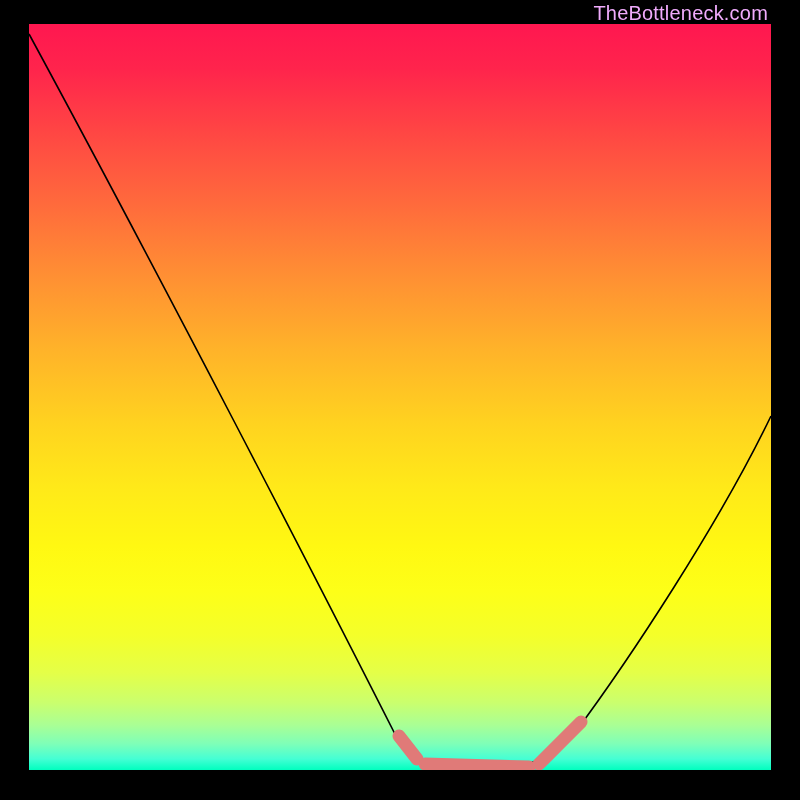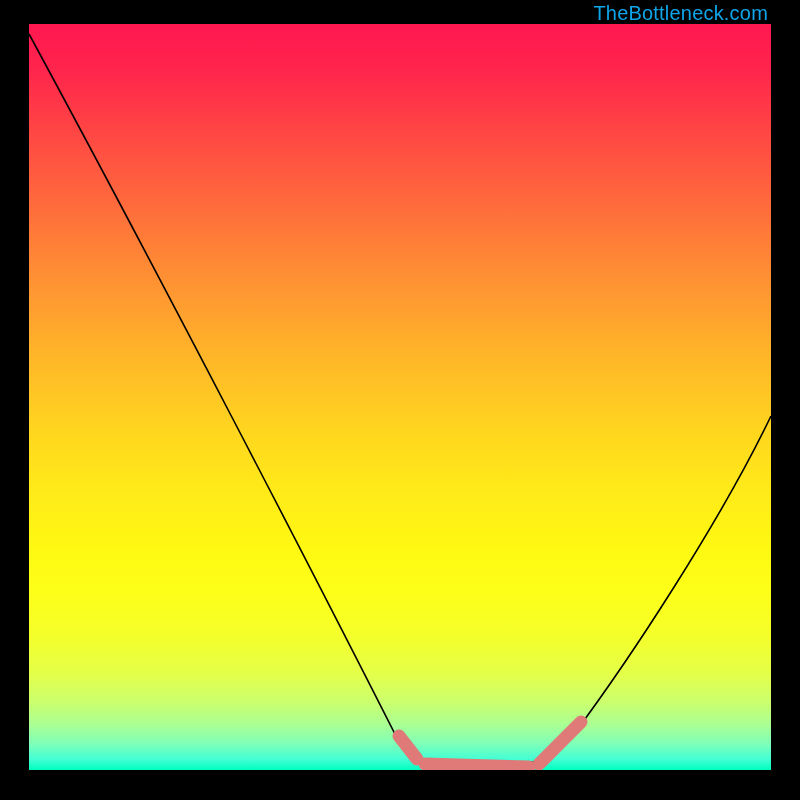--- a/index.html
+++ b/index.html
@@ -36,21 +36,21 @@
       #00ffbf 100%
     );
   }
   .watermark {
     position: absolute;
     top: 2px;
     right: 32px;
     font-family: Arial, Helvetica, sans-serif;
     font-size: 20px;
     font-weight: 500;
-    color: #0ea5e9;
+    color: #f0abfc;
     letter-spacing: 0.2px;
     margin-left: 38px;
   }
   svg.curve {
     position: absolute;
     left: 0;
     top: 0;
     width: 742px;
     height: 746px;
   }

